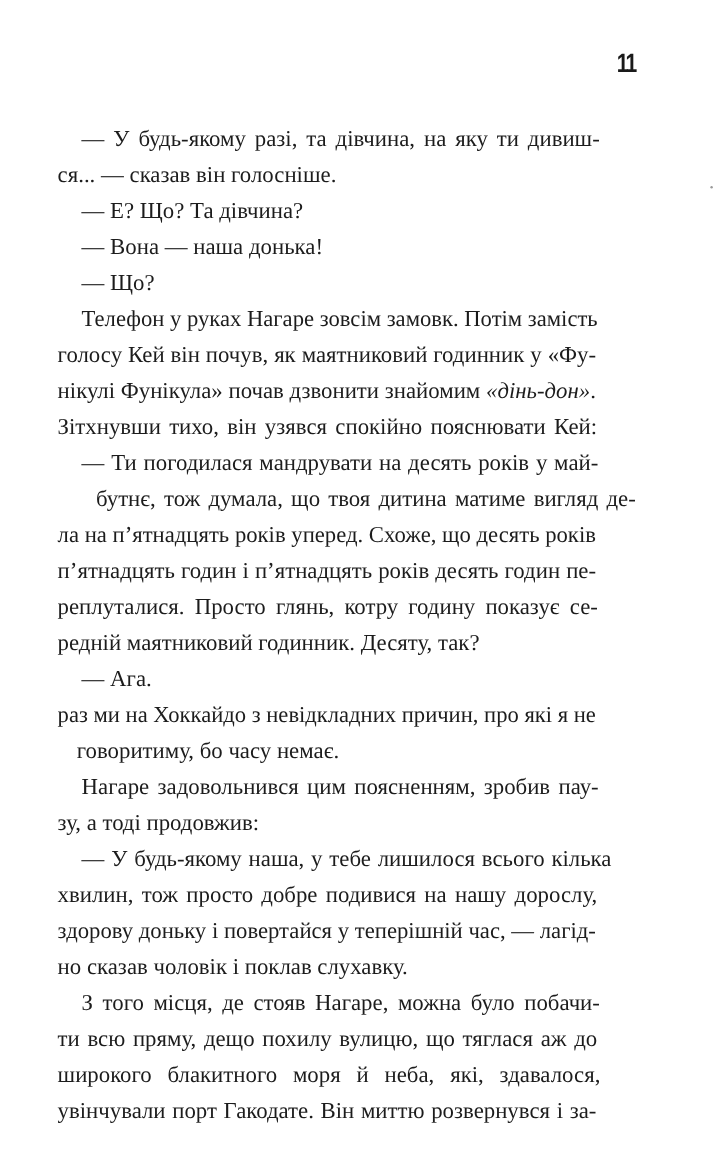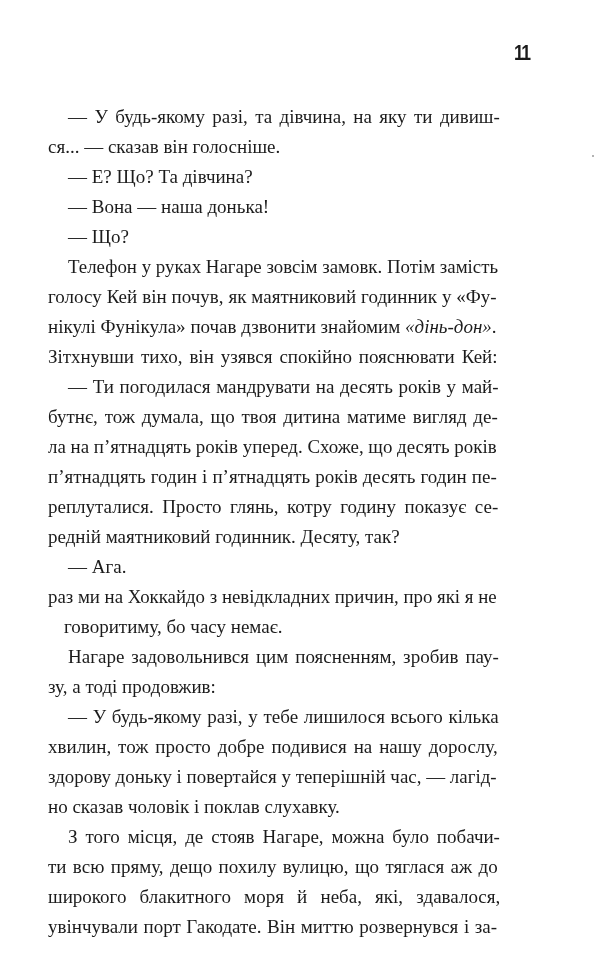--- a/index.html
+++ b/index.html
@@ -72,31 +72,31 @@
   <div class="line indent" style="width: 464px;"><span style="display: inline-block; word-spacing: 2.68056px;">— У будь-якому разі, та дівчина, на яку ти дивиш-</span></div>
   <div class="line last" style="width: 484px;"><span style="display: inline-block;">ся... — сказав він голосніше.</span></div>
   <div class="line indent last" style="width: 464px;"><span style="display: inline-block;">— Е? Що? Та дівчина?</span></div>
   <div class="line indent last" style="width: 464px;"><span style="display: inline-block;">— Вона — наша донька!</span></div>
   <div class="line indent last" style="width: 464px;"><span style="display: inline-block;">— Що?</span></div>
   <div class="line indent" style="width: 464px;"><span style="display: inline-block; transform: scaleX(0.99258); transform-origin: left center;">Телефон у руках Нагаре зовсім замовк. Потім замість</span></div>
   <div class="line" style="width: 484px;"><span style="display: inline-block; word-spacing: 0.205078px;">голосу Кей він почув, як маятниковий годинник у «Фу-</span></div>
   <div class="line" style="width: 484px;"><span style="display: inline-block; word-spacing: 0.021875px;"><span>нікулі Фунікула» почав дзвонити знайомим </span><span class="ital">«дінь-дон»</span><span>.</span></span></div>
   <div class="line" style="width: 484px;"><span style="display: inline-block; word-spacing: 2.17448px;">Зітхнувши тихо, він узявся спокійно пояснювати Кей:</span></div>
   <div class="line indent" style="width: 464px;"><span style="display: inline-block; word-spacing: 0.90625px;">— Ти погодилася мандрувати на десять років у май-</span></div>
-  <div class="line" style="width: 484px;"><span style="display: inline-block; word-spacing: 2.07422px;">бутнє, тож думала, що твоя дитина матиме вигляд де-</span></div>
+  <div class="line" style="width: 484px; margin-left: 32px;"><span style="display: inline-block; word-spacing: 2.07422px;">бутнє, тож думала, що твоя дитина матиме вигляд де-</span></div>
   <div class="line" style="width: 484px;"><span style="display: inline-block; transform: scaleX(0.995213); transform-origin: left center;">ла на п’ятнадцять років уперед. Схоже, що десять років</span></div>
   <div class="line" style="width: 484px;"><span style="display: inline-block; word-spacing: 0.310268px;">п’ятнадцять годин і п’ятнадцять років десять годин пе-</span></div>
   <div class="line" style="width: 484px;"><span style="display: inline-block; word-spacing: 3.71615px;">реплуталися. Просто глянь, котру годину показує се-</span></div>
   <div class="line last" style="width: 484px;"><span style="display: inline-block;">редній маятниковий годинник. Десяту, так?</span></div>
   <div class="line indent last" style="width: 464px;"><span style="display: inline-block;">— Ага.</span></div>
   <div class="line" style="width: 484px;"><span style="display: inline-block; transform: scaleX(0.991105); transform-origin: left center;">раз ми на Хоккайдо з невідкладних причин, про які я не</span></div>
   <div class="line last" style="width: 484px; margin-left: 16px;"><span style="display: inline-block;">говоритиму, бо часу немає.</span></div>
   <div class="line indent" style="width: 464px;"><span style="display: inline-block; word-spacing: 2.20312px;">Нагаре задовольнився цим поясненням, зробив пау-</span></div>
   <div class="line last" style="width: 484px;"><span style="display: inline-block;">зу, а тоді продовжив:</span></div>
-  <div class="line indent" style="width: 464px;"><span style="display: inline-block; word-spacing: 0.955078px;">— У будь-якому разі, у тебе лишилося всього кілька</span></div>
+  <div class="line indent" style="width: 464px;"><span style="display: inline-block; word-spacing: 0.955078px;">— У будь-якому наша, у тебе лишилося всього кілька</span></div>
   <div class="line" style="width: 484px;"><span style="display: inline-block; word-spacing: 2.16071px;">хвилин, тож просто добре подивися на нашу дорослу,</span></div>
   <div class="line" style="width: 484px;"><span style="display: inline-block; transform: scaleX(0.995917); transform-origin: left center;">здорову доньку і повертайся у теперішній час, — лагід-</span></div>
   <div class="line last" style="width: 484px;"><span style="display: inline-block;">но сказав чоловік і поклав слухавку.</span></div>
   <div class="line indent" style="width: 464px;"><span style="display: inline-block; word-spacing: 3.21484px;">З того місця, де стояв Нагаре, можна було побачи-</span></div>
   <div class="line" style="width: 484px;"><span style="display: inline-block; word-spacing: 1.64236px;">ти всю пряму, дещо похилу вулицю, що тяглася аж до</span></div>
   <div class="line" style="width: 484px;"><span style="display: inline-block; word-spacing: 8.46094px;">широкого блакитного моря й неба, які, здавалося,</span></div>
   <div class="line" style="width: 484px;"><span style="display: inline-block; word-spacing: 0.810268px;">увінчували порт Гакодате. Він миттю розвернувся і за-</span></div>
 
 </div>
 

